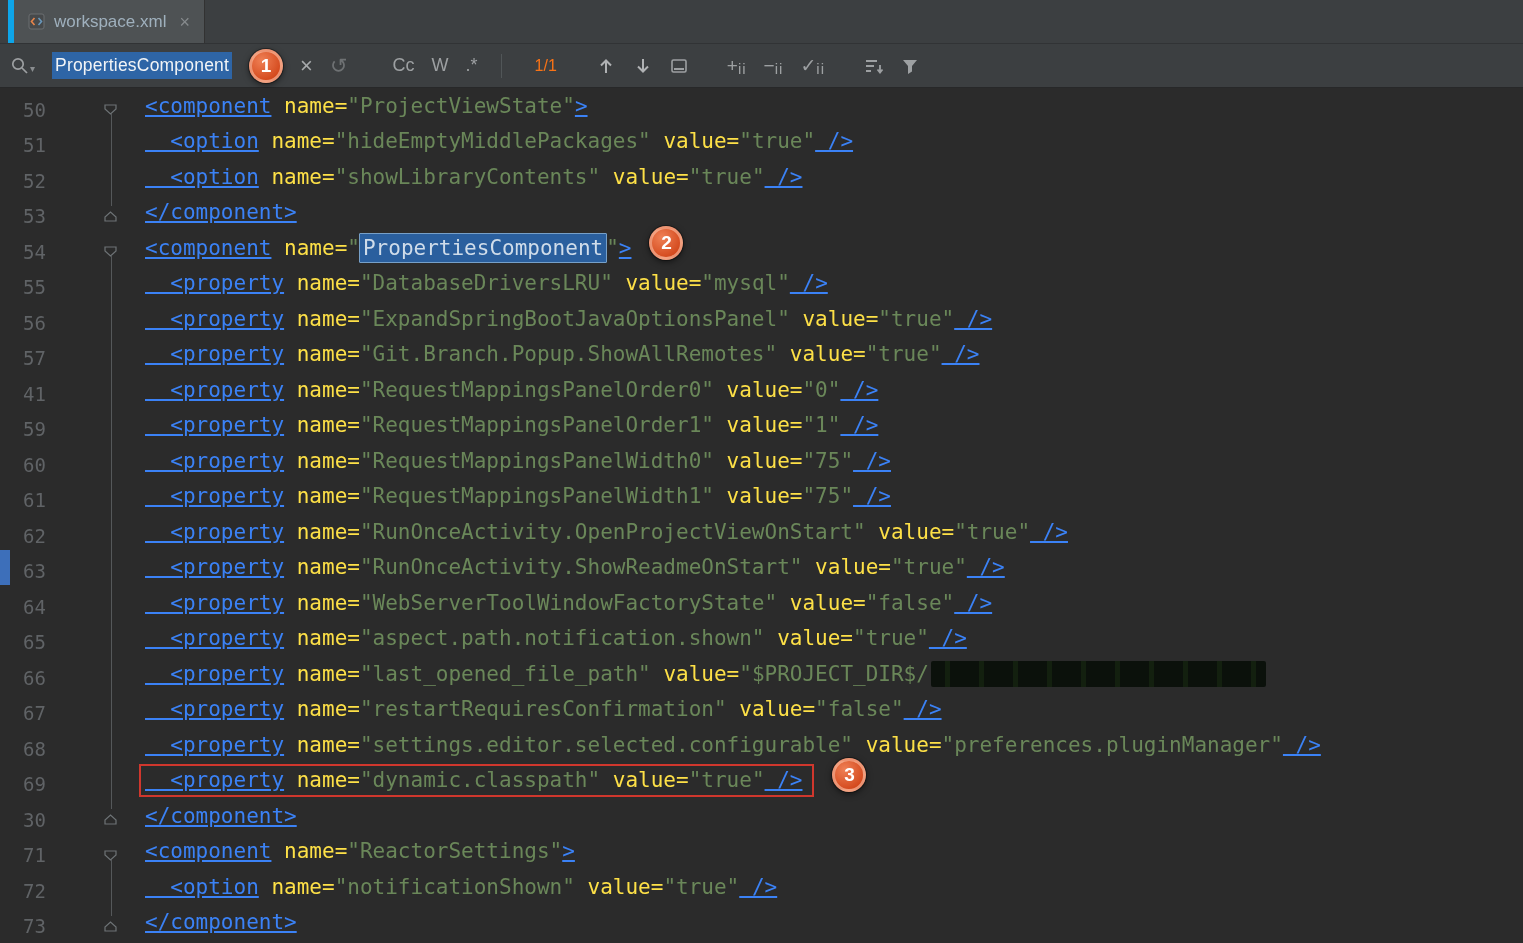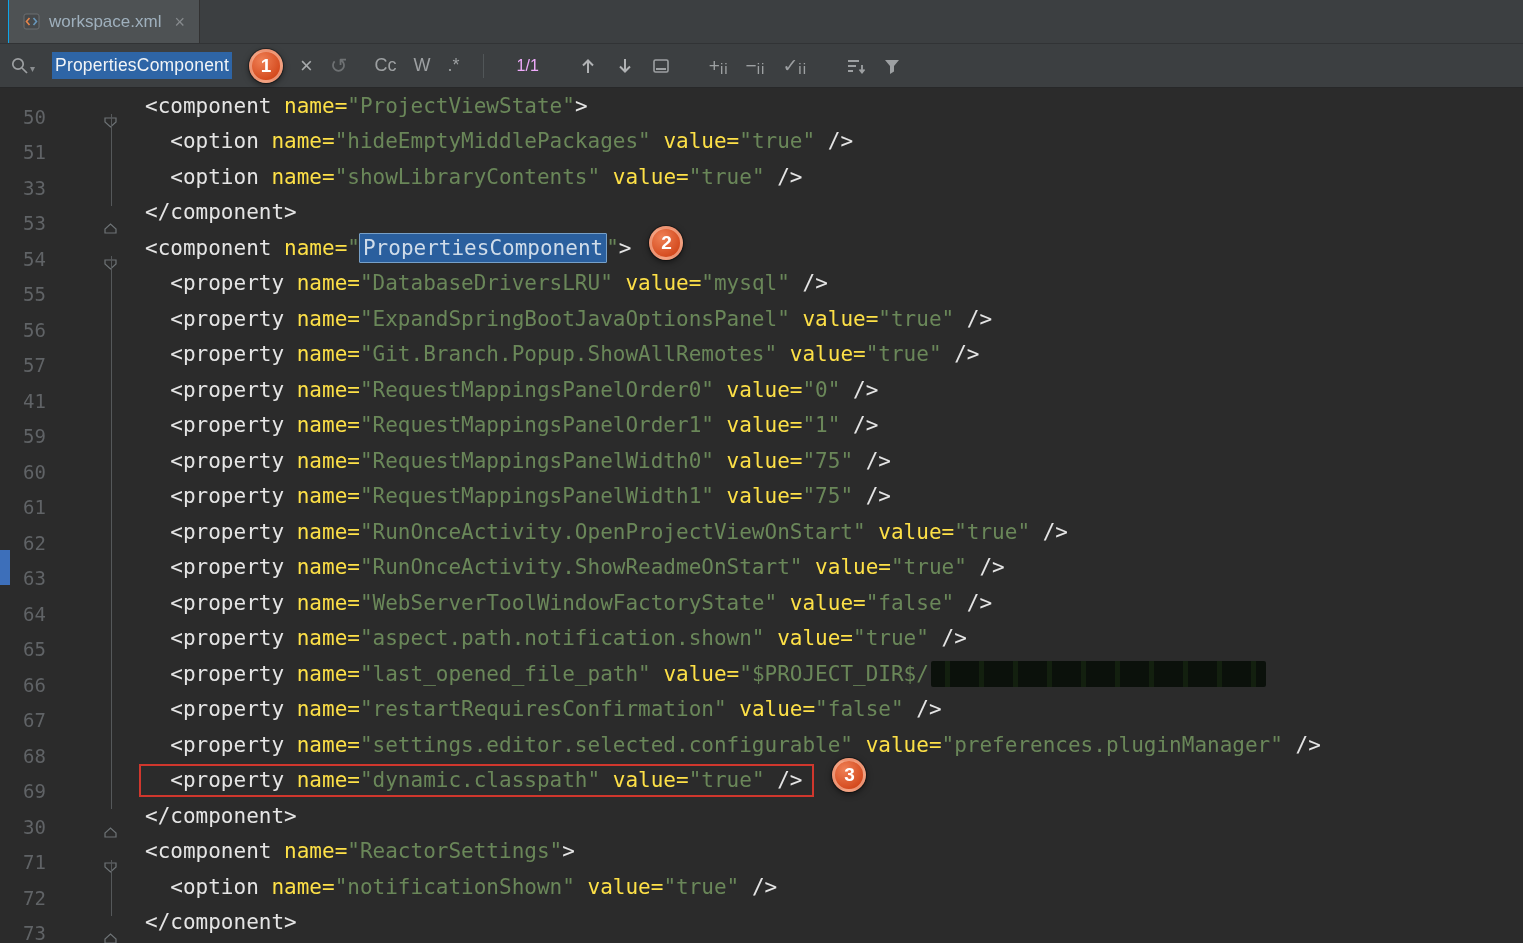--- a/index.html
+++ b/index.html
@@ -11,21 +11,21 @@
   }
   .window { width: 1523px; height: 943px; display: flex; flex-direction: column; }
 
   
   .tab-bar {
     height: 44px; background: #3c3f41; border-bottom: 1px solid #313335;
     display: flex; align-items: stretch; flex: none;
   }
   .tab {
     margin-left: 8px; padding: 0 14px; display: flex; align-items: center; gap: 9px;
-    background: #4e5254; border-right: 1px solid #323232; border-left: 1px solid #0ea5e9;
+    background: #4e5254; border-right: 1px solid #323232; border-left: 6px solid #0ea5e9;
     cursor: pointer;
   }
   .tab-label { font-size: 17px; color: #9fb0bd; }
   .tab-close { font-size: 18px; color: #868a8d; margin-left: 4px; line-height: 1; }
   .file-icon { display: inline-flex; }
 
   
   .find-bar {
     height: 44px; background: #3c3f41; border-bottom: 1px solid #272829;
     display: flex; align-items: center; padding: 0 10px; gap: 17px; flex: none;
@@ -41,40 +41,40 @@
     background: radial-gradient(circle at 35% 30%, #ef8055, #d44a1e 75%);
     border: 3px solid rgba(255, 206, 182, 0.55);
     box-shadow: 0 0 0 1px rgba(0,0,0,0.35), 0 2px 6px rgba(0,0,0,0.55);
     color: #ffffff; font-weight: 700; font-size: 19px;
     display: inline-flex; align-items: center; justify-content: center;
     font-family: "Liberation Sans", sans-serif;
   }
   .fb-icon { color: #a7aaac; font-size: 19px; display: inline-flex; align-items: center; cursor: pointer; line-height: 1; }
   .fb-icon.dim { color: #6e7173; }
   .fb-toggle { color: #9da0a2; font-size: 18px; cursor: pointer; }
-  .fb-toggle.first { margin-left: 10px; }
+  .fb-toggle.first { margin-left: 28px; }
   .fb-sep { width: 1px; height: 24px; background: #515658; margin-left: 6px; }
-  .fb-count { color: #f0abfc; font-size: 16px; margin-left: 16px; }
+  .fb-count { color: #f97316; font-size: 16px; margin-left: 16px; }
   .grp { margin-left: 22px; }
   .occ { display: inline-flex; align-items: flex-end; color: #9da0a2; cursor: pointer; }
   .occ-main { font-size: 19px; line-height: 1; }
   .occ-sub { font-size: 15px; line-height: 1; letter-spacing: 1px; transform: translateY(1px); }
 
   
   .editor {
     position: relative; flex: 1; background: #2b2b2b; overflow: hidden;
     font-family: "DejaVu Sans Mono", monospace; font-size: 21px;
   }
   .row { height: 35.5px; display: flex; align-items: center; position: relative; white-space: pre; }
   .caret-strip { position: absolute; left: 0; top: 0; bottom: 0; width: 10px; background: #3d6fba; }
-  .gutter { width: 128px; flex: none; display: flex; align-items: flex-end; height: 100%; margin-top: 8px; }
+  .gutter { width: 128px; flex: none; display: flex; align-items: center; height: 100%; margin-top: 8px; }
   .ln { width: 46px; text-align: right; color: #606366; font-size: 19px; }
   .foldbox { flex: 1; display: flex; justify-content: flex-end; padding-right: 11px; align-items: center; }
   .code { padding-left: 17px; display: flex; align-items: center; }
-  .t-g { color: #e5e5e5; }
+  .t-g { color: #3b82f6; text-decoration: underline; }
   .t-a { color: #fde047; }
   .t-s { color: #6a8759; }
   .t-m {
     background: #2a5f9e; border: 1px solid #77a0c8; color: #cfdcea;
     padding: 2px 3px; margin: 0 -1px; border-radius: 1px;
   }
   .redacted {
     display: inline-block; width: 335px; height: 26px; vertical-align: middle;
     margin-left: 2px; border-radius: 2px;
     background: repeating-linear-gradient(90deg, #0b110b 0 14px, #13200f 14px 19px, #0b110b 19px 34px);
@@ -162,21 +162,21 @@
       </svg>
     </span>
   </div>
 
   <div class="editor" id="editor">
     <div id="rows">
         <div class="row"><div class="gutter"><span class="ln">50</span><span class="foldbox"><svg width="13" height="11" viewBox="0 0 13 11">
                 <polygon points="1,1 12,1 12,5 6.5,10 1,5" fill="#2b2b2b" stroke="#6e7376" stroke-width="1.2"></polygon>
               </svg></span></div><div class="code"><span class="t-g">&lt;component</span><span class="t-a"> name=</span><span class="t-s">"ProjectViewState"</span><span class="t-g">&gt;</span></div></div>
         <div class="row"><div class="gutter"><span class="ln">51</span><span class="foldbox"></span></div><div class="code"><span class="t-g">  &lt;option</span><span class="t-a"> name=</span><span class="t-s">"hideEmptyMiddlePackages"</span><span class="t-a"> value=</span><span class="t-s">"true"</span><span class="t-g"> /&gt;</span></div></div>
-        <div class="row"><div class="gutter"><span class="ln">33</span><span class="foldbox"></span></div><div class="code"><span class="t-g">  &lt;option</span><span class="t-a"> name=</span><span class="t-s">"showLibraryContents"</span><span class="t-a"> value=</span><span class="t-s">"true"</span><span class="t-g"> /&gt;</span></div></div>
+        <div class="row"><div class="gutter"><span class="ln">52</span><span class="foldbox"></span></div><div class="code"><span class="t-g">  &lt;option</span><span class="t-a"> name=</span><span class="t-s">"showLibraryContents"</span><span class="t-a"> value=</span><span class="t-s">"true"</span><span class="t-g"> /&gt;</span></div></div>
         <div class="row"><div class="gutter"><span class="ln">53</span><span class="foldbox"><svg width="13" height="11" viewBox="0 0 13 11">
                 <polygon points="1,10 12,10 12,6 6.5,1 1,6" fill="#2b2b2b" stroke="#6e7376" stroke-width="1.2"></polygon>
               </svg></span></div><div class="code"><span class="t-g">&lt;/component&gt;</span></div></div>
         <div class="row"><div class="gutter"><span class="ln">54</span><span class="foldbox"><svg width="13" height="11" viewBox="0 0 13 11">
                 <polygon points="1,1 12,1 12,5 6.5,10 1,5" fill="#2b2b2b" stroke="#6e7376" stroke-width="1.2"></polygon>
               </svg></span></div><div class="code"><span class="t-g">&lt;component</span><span class="t-a"> name=</span><span class="t-s">"</span><span class="t-m">PropertiesComponent</span><span class="t-s">"</span><span class="t-g">&gt;</span><span class="badge code-badge">2</span></div></div>
         <div class="row"><div class="gutter"><span class="ln">55</span><span class="foldbox"></span></div><div class="code"><span class="t-g">  &lt;property</span><span class="t-a"> name=</span><span class="t-s">"DatabaseDriversLRU"</span><span class="t-a"> value=</span><span class="t-s">"mysql"</span><span class="t-g"> /&gt;</span></div></div>
         <div class="row"><div class="gutter"><span class="ln">56</span><span class="foldbox"></span></div><div class="code"><span class="t-g">  &lt;property</span><span class="t-a"> name=</span><span class="t-s">"ExpandSpringBootJavaOptionsPanel"</span><span class="t-a"> value=</span><span class="t-s">"true"</span><span class="t-g"> /&gt;</span></div></div>
         <div class="row"><div class="gutter"><span class="ln">57</span><span class="foldbox"></span></div><div class="code"><span class="t-g">  &lt;property</span><span class="t-a"> name=</span><span class="t-s">"Git.Branch.Popup.ShowAllRemotes"</span><span class="t-a"> value=</span><span class="t-s">"true"</span><span class="t-g"> /&gt;</span></div></div>
         <div class="row"><div class="gutter"><span class="ln">41</span><span class="foldbox"></span></div><div class="code"><span class="t-g">  &lt;property</span><span class="t-a"> name=</span><span class="t-s">"RequestMappingsPanelOrder0"</span><span class="t-a"> value=</span><span class="t-s">"0"</span><span class="t-g"> /&gt;</span></div></div>

